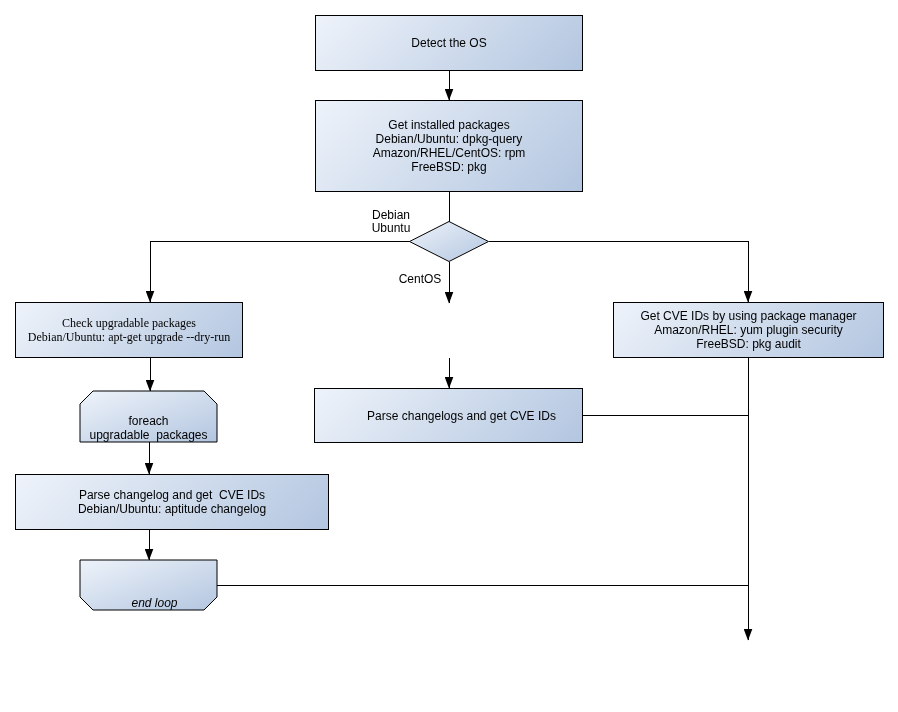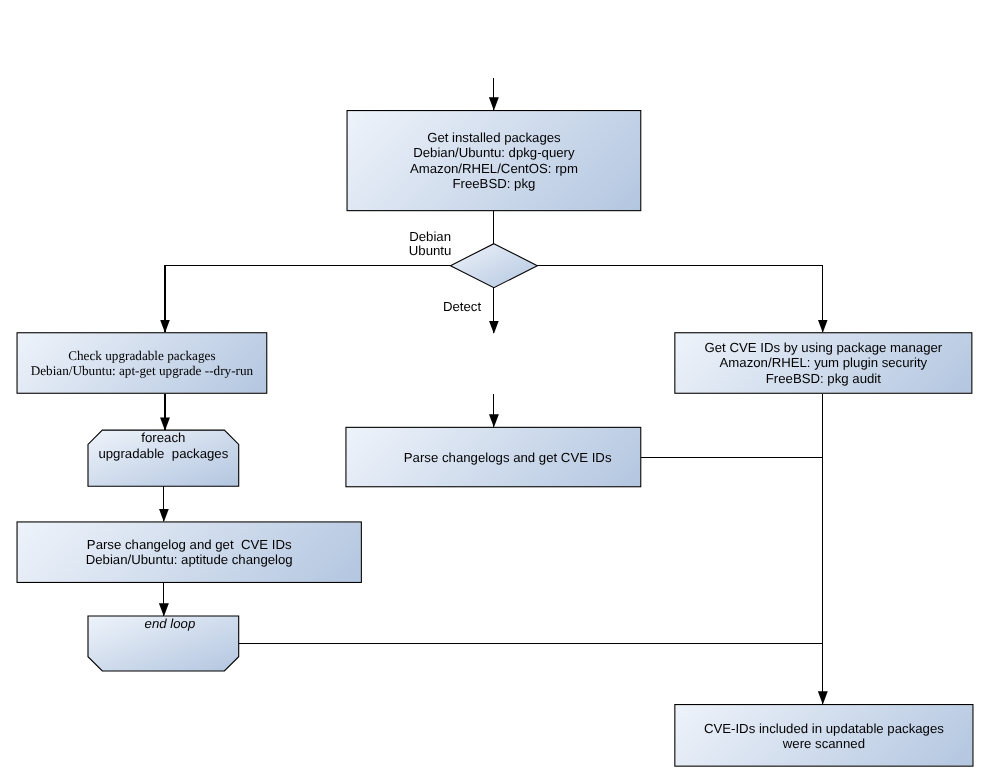--- a/index.html
+++ b/index.html
@@ -28,21 +28,21 @@
     align-items: center;
     justify-content: center;
     font-size: 12px;
     line-height: 14px;
     text-align: center;
   }
   .node span { white-space: pre; }
   .shape-label {
     position: absolute;
     display: flex;
-    align-items: flex-start;
+    align-items: flex-end;
     justify-content: center;
     font-size: 12px;
     line-height: 14px;
     text-align: center;
     pointer-events: none;
   }
   .shape-label span { white-space: pre; }
   .edge-label {
     position: absolute;
     font-size: 12px;
@@ -80,20 +80,23 @@
       <path class="edge" d="M583,415.5 L748,415.5"></path>
       <path class="edge" d="M449,358 L449,388" marker-end="url(#arrowhead)"></path>
       <path class="edge" d="M748,358 L748,640" marker-end="url(#arrowhead)"></path>
     </g>
 
     <polygon points="449,221.5 488.5,241.5 449,261.5 409.5,241.5" fill="url(#nodeGrad)" stroke="#000000" stroke-width="1"></polygon>
     <polygon points="93,391 204,391 217,404 217,442 80,442 80,404" fill="url(#nodeGrad)" stroke="#000000" stroke-width="1"></polygon>
     <polygon points="80,560 217,560 217,597 204,610 93,610 80,597" fill="url(#nodeGrad)" stroke="#000000" stroke-width="1"></polygon>
   </svg>
 
+  <div class="node" style="left:315px; top:15px; width:268px; height:56px;">
+    <span>Detect the OS</span>
+  </div>
 
   <div class="node" style="left:315px; top:100px; width:268px; height:92px;">
     <span>Get installed packages
 Debian/Ubuntu: dpkg-query
 Amazon/RHEL/CentOS: rpm
 FreeBSD: pkg</span>
   </div>
 
   <div class="node" style="left:15px; top:302px; width:228px; height:56px;font-family:Liberation Serif, serif;">
     <span>Check upgradable packages
@@ -109,33 +112,29 @@
   <div class="node" style="left:314px; top:388px; width:269px; height:55px;padding-left:26px;">
     <span>Parse changelogs and get CVE IDs</span>
   </div>
 
   <div class="node" style="left:613px; top:302px; width:271px; height:56px;">
     <span>Get CVE IDs by using package manager
 Amazon/RHEL: yum plugin security
 FreeBSD: pkg audit</span>
   </div>
 
-  <div class="node" style="left:613px; top:640px; width:272px; height:57px;">
-    <span>CVE-IDs included in updatable packages
-were scanned</span>
-  </div>
 
   <div class="shape-label" style="left:80px; top:391px; width:137px; height:51px;">
     <span>foreach
 upgradable  packages</span>
   </div>
 
   <div class="shape-label" style="left:80px; top:560px; width:149px; height:50px;font-style:italic;">
     <span>end loop</span>
   </div>
 
   <div class="edge-label" style="left:354px; top:209px; width:74px;">Debian
 Ubuntu</div>
 
 
-  <div class="edge-label" style="left:390px; top:273px; width:60px;">Detect</div>
+  <div class="edge-label" style="left:390px; top:273px; width:60px;">CentOS</div>
 
 </div>
 
 </body></html>

